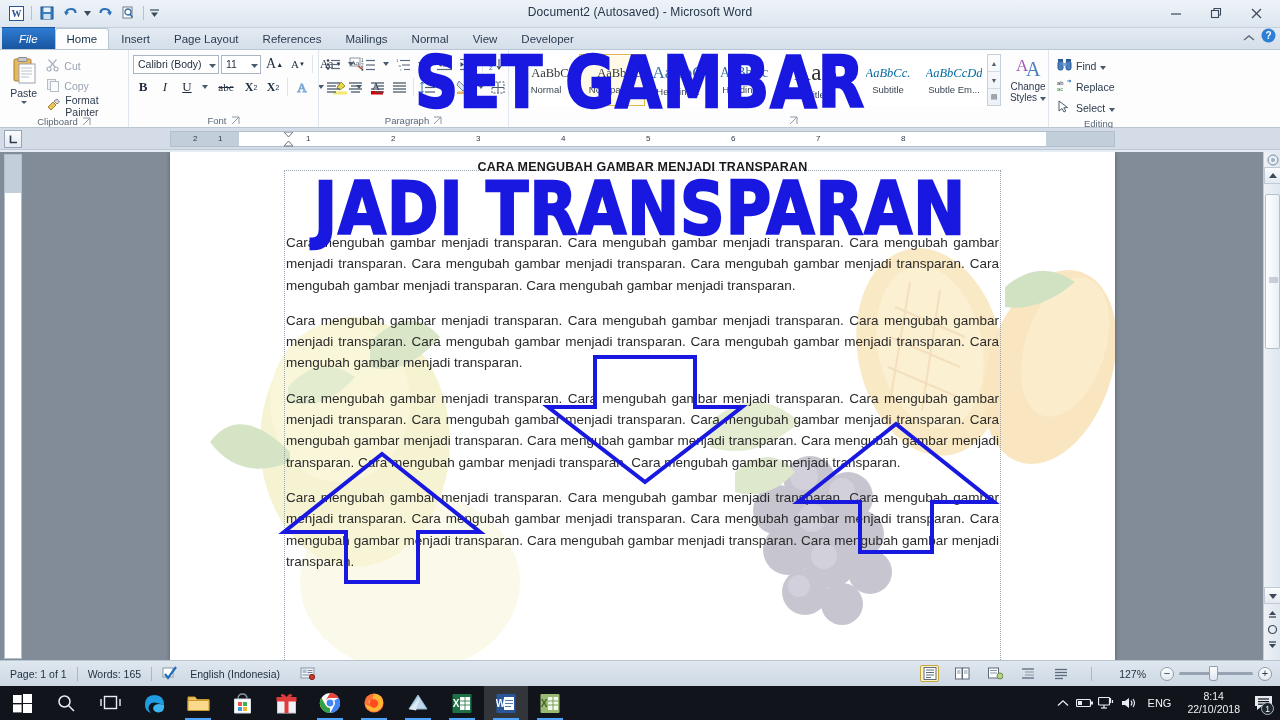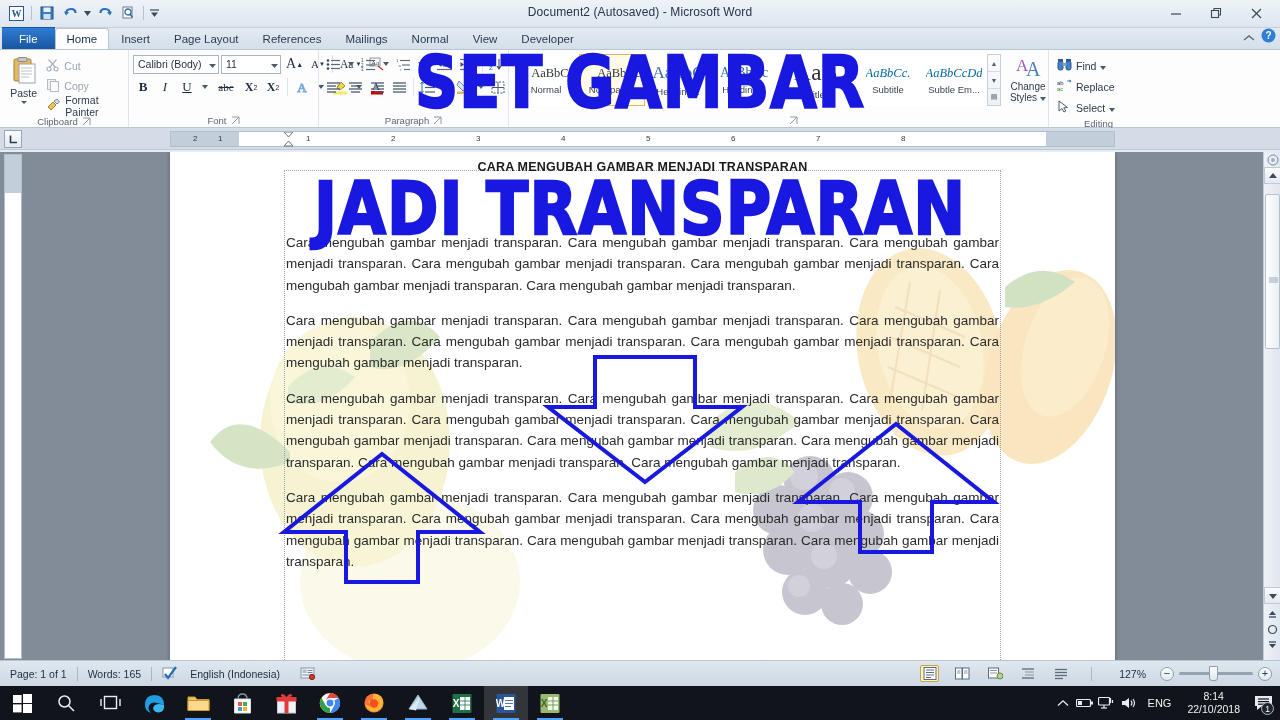--- a/index.html
+++ b/index.html
@@ -48,21 +48,21 @@
     border-bottom: 1px solid #b9c6d4;
     display: flex; align-items: flex-end; padding-left: 2px;
   }
   .tab {
     height: 21px; padding: 0 11px; font-size: 11.5px; color: #2b3c51;
     display: flex; align-items: center; border: 1px solid transparent;
     border-bottom: none; position: relative;
   }
   .tab.file {
     background: linear-gradient(#2f7cd4, #18569f); color: #fff;
-    padding: 0 16px; height: 22px; font-size: 11.5px;
+    padding: 0 16px; height: 22px; font-size: 11.5px; font-style: italic;
   }
   .tab.active {
     background: #fdfdfe; border-color: #b9c6d4; border-radius: 3px 3px 0 0;
     color: #16324d;
   }
   .ribbon-tools { position: absolute; right: 4px; bottom: 2px; display: flex; align-items: center; gap: 6px; }
 
   
   .ribbon {
     position: relative; height: 78px; background: #fdfdfe;
@@ -421,21 +421,21 @@
 
       <div class="rgroup" style="width:190px">
         <div class="rgroup-body" style="flex-direction:column">
           <div class="font-row1">
             <div class="combo" style="width:86px">
               <span class="cbtxt">Calibri (Body)</span>
               <span><svg width="7" height="4" viewBox="0 0 7 4">
                     <path d="M0 0 L7 0 L3.5 4 Z" fill="#4a5a6d"></path>
                   </svg></span>
             </div>
-            <div class="combo" style="width:60px">
+            <div class="combo" style="width:40px">
               <span class="cbtxt">11</span>
               <span><svg width="7" height="4" viewBox="0 0 7 4">
                     <path d="M0 0 L7 0 L3.5 4 Z" fill="#4a5a6d"></path>
                   </svg></span>
             </div>
             <div class="ribbon-btn">
                 <span style="font-family:'Liberation Serif',serif;font-size:14px">A</span>
                 <span style="font-size:7px;vertical-align:super">▲</span>
               </div>
             <div class="ribbon-btn">

